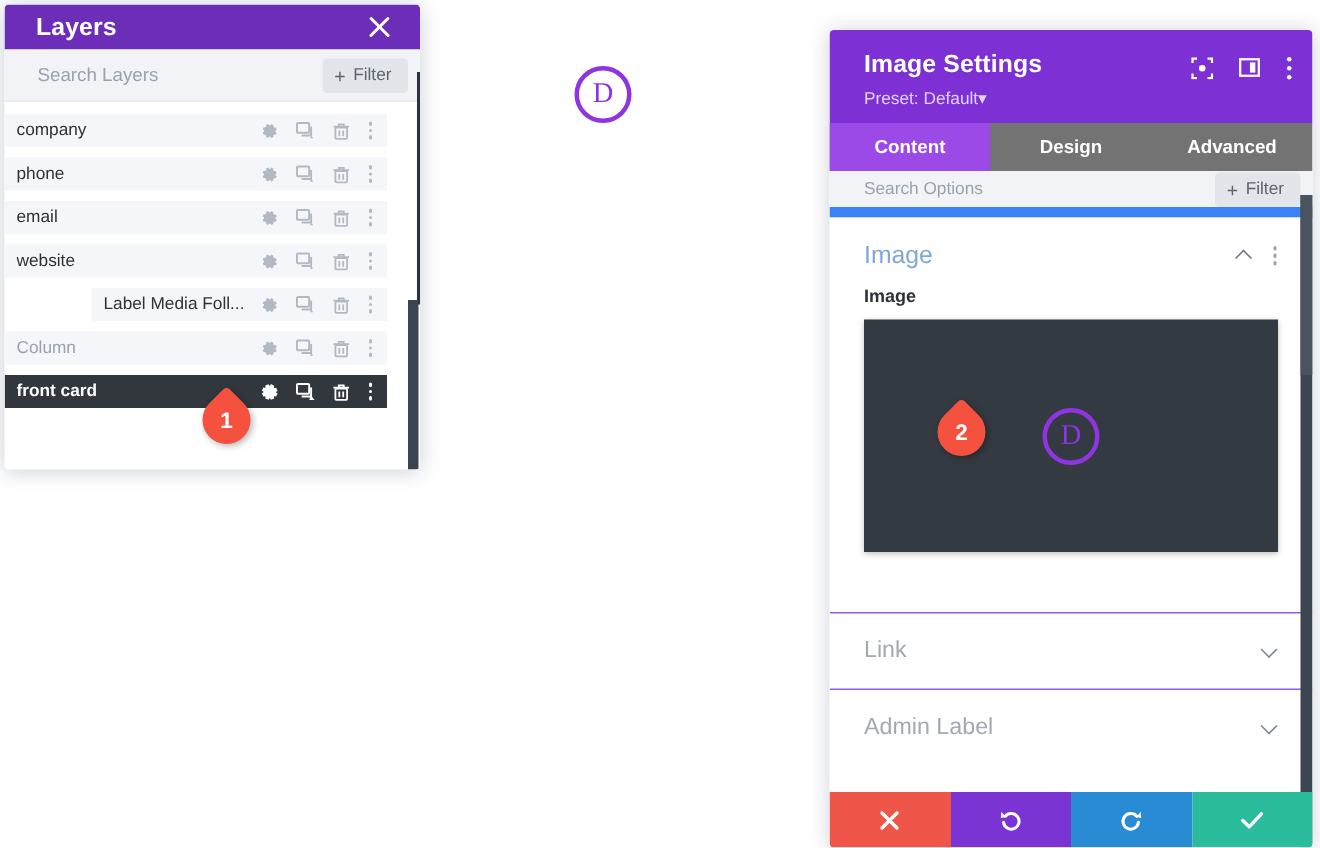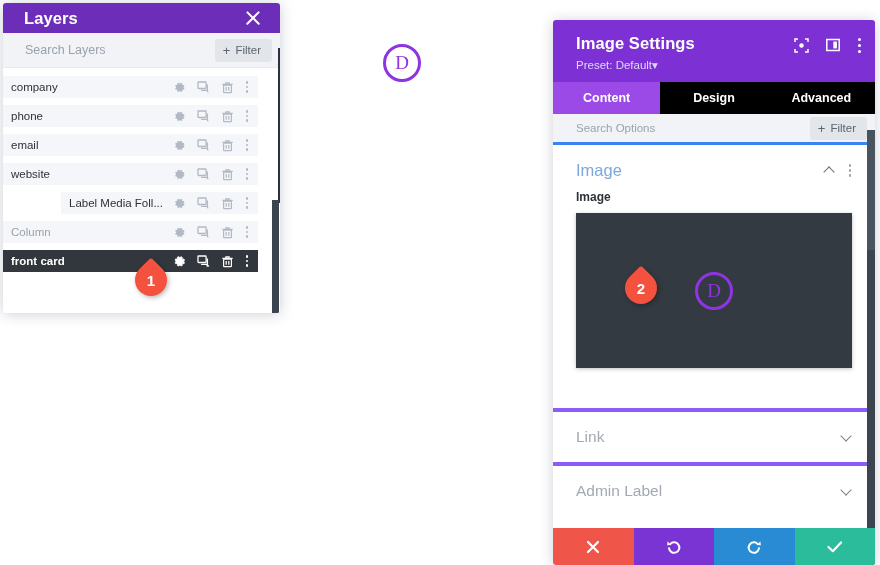--- a/index.html
+++ b/index.html
@@ -262,21 +262,21 @@
     display: flex;
     align-items: center;
     gap: 17px;
   }
   .hic { cursor: pointer; display: block; }
   .hdots { width: 4px; height: 16px; display: flex; flex-direction: column; justify-content: center; align-items: center; gap: 3px; cursor: pointer;}
   .hdots i { width: 3px; height: 3px; background: #ffffff; border-radius: 50%; display: block;}
 
   #settings-tabs {
     display: flex;
-    background: #000000;
+    background: #737373;
     height: 32px;
   }
   .stab {
     flex: 1;
     display: flex;
     align-items: center;
     justify-content: center;
     color: #ffffff;
     font-size: 12.5px;
     font-weight: bold;
@@ -285,21 +285,21 @@
   .stab.on { background: #9b4ae8; }
 
   #options-search {
     height: 31px;
     background: #f1f3f7;
     display: flex;
     align-items: center;
     justify-content: space-between;
     padding: 0 8px 0 23px;
     box-sizing: border-box;
-    border-bottom: 3px solid #3b82f6;
+    border-bottom: 7px solid #3b82f6;
   }
   #options-search .ph { color: #9aa2ad; font-size: 11.5px; }
 
   #settings-body {
     position: relative;
     background: #ffffff;
     height: 440px;
     overflow: hidden;
   }
   .sec-head {
@@ -372,21 +372,21 @@
     font-family: "Liberation Serif", serif;
   }
 
   .collapsed-row {
     margin: 0 0;
     padding: 0 23px;
     height: 50px;
     display: flex;
     align-items: center;
     justify-content: space-between;
-    border-top: 4px solid #8b5cf6;
+    border-top: 1px solid #8b5cf6;
     cursor: pointer;
   }
   .collapsed-row .cl {
     color: #a3a9b2;
     font-size: 15.5px;
   }
   .collapsed-row.first { margin-top: 40px; }
   #settings-edge {
     position: absolute;
     right: 0;

